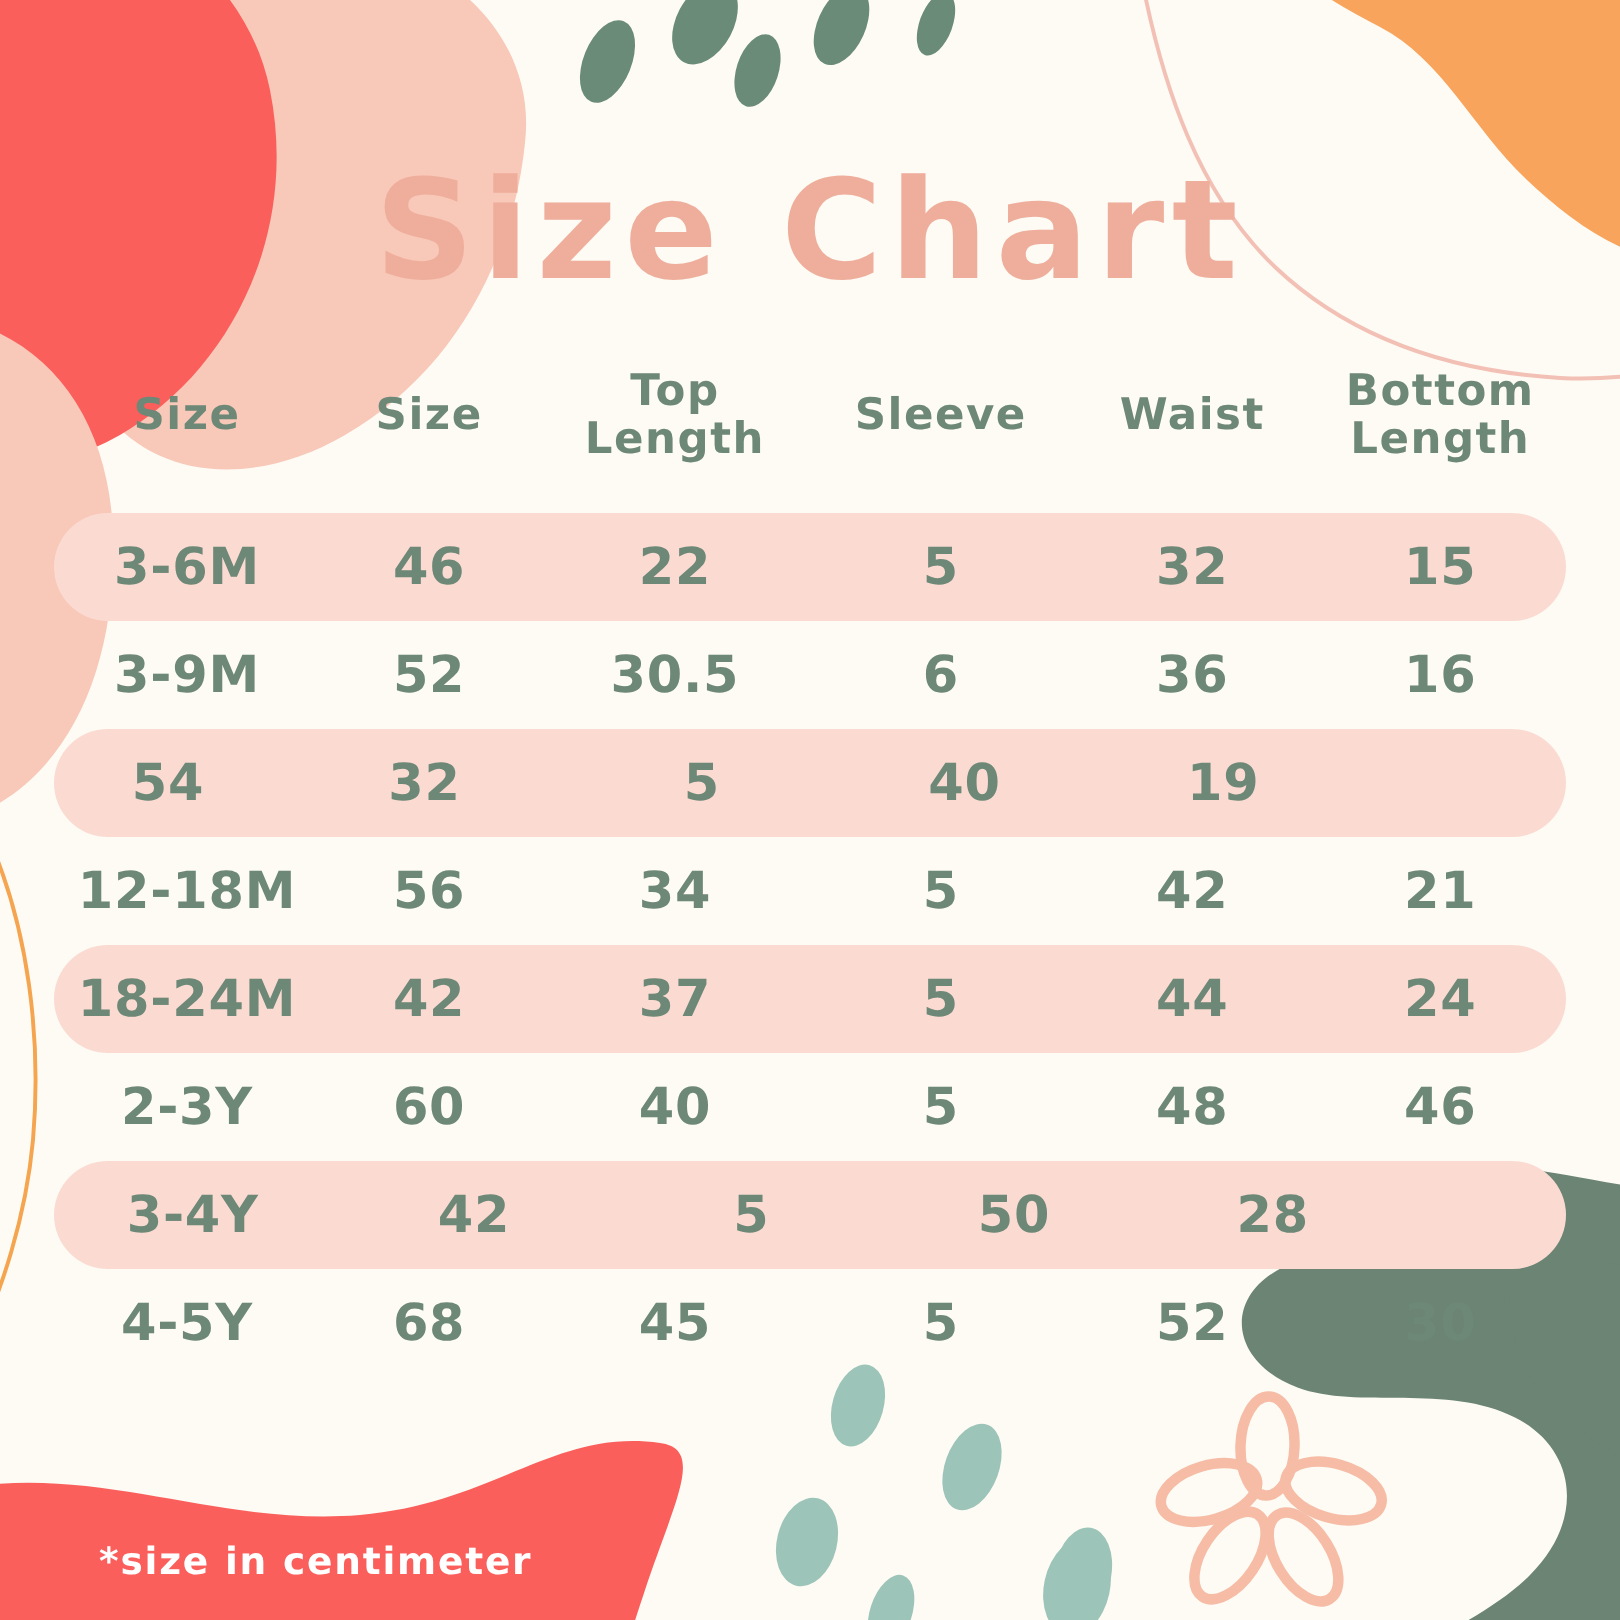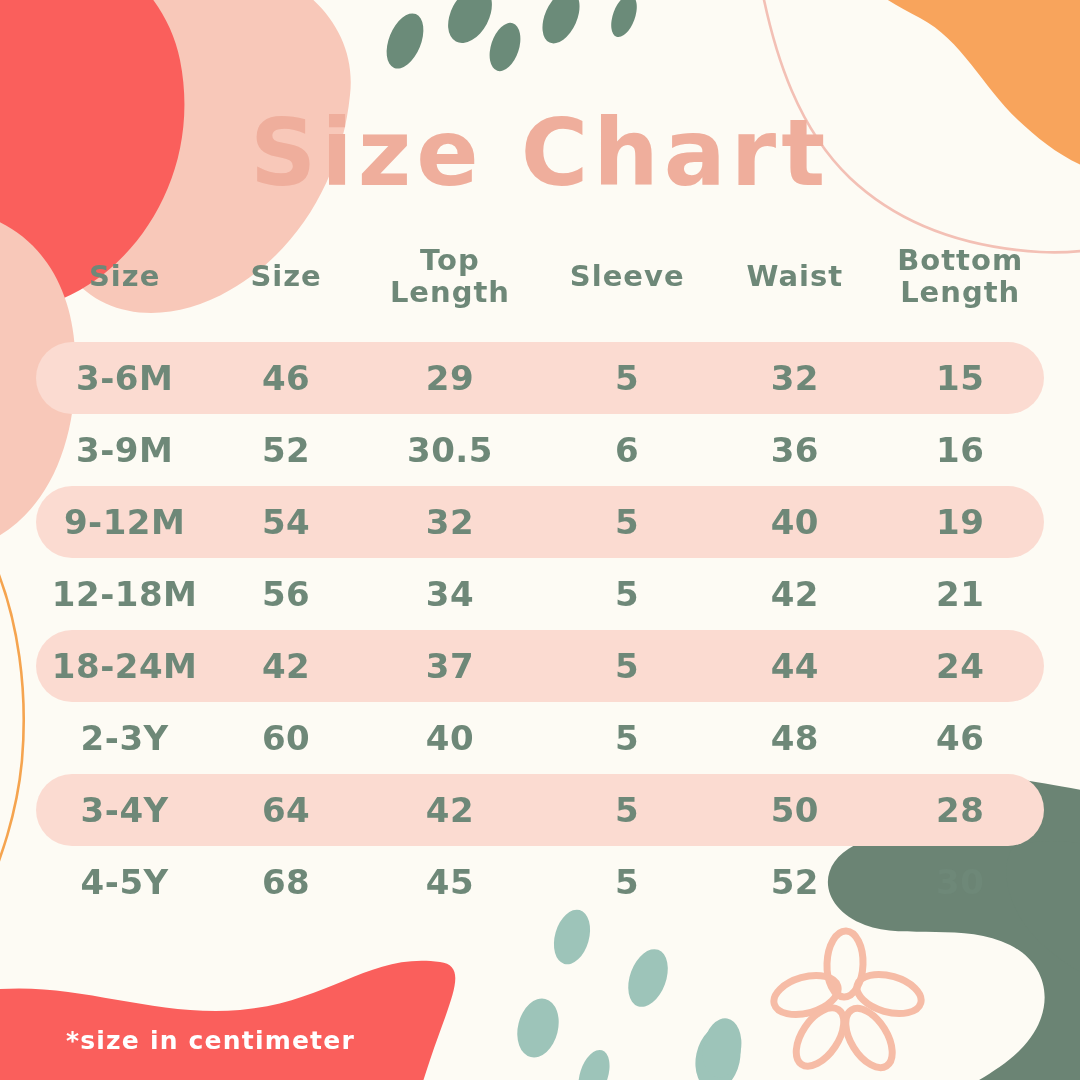--- a/index.html
+++ b/index.html
@@ -169,37 +169,36 @@
         <div class="cell c1">Size</div>
         <div class="cell c2">Top Length</div>
         <div class="cell c3">Sleeve</div>
         <div class="cell c4">Waist</div>
         <div class="cell c5">Bottom Length</div>
       </div>
 
       <div class="row striped">
         <div class="cell c0">3-6M</div>
         <div class="cell c1">46</div>
-        <div class="cell c2">29</div>
+        <div class="cell c2">22</div>
         <div class="cell c3">5</div>
         <div class="cell c4">32</div>
         <div class="cell c5">15</div>
       </div>
 
       <div class="row">
         <div class="cell c0">3-9M</div>
         <div class="cell c1">52</div>
         <div class="cell c2">30.5</div>
         <div class="cell c3">6</div>
         <div class="cell c4">36</div>
         <div class="cell c5">16</div>
       </div>
 
       <div class="row striped">
-        <div class="cell c0">9-12M</div>
         <div class="cell c1">54</div>
         <div class="cell c2">32</div>
         <div class="cell c3">5</div>
         <div class="cell c4">40</div>
         <div class="cell c5">19</div>
       </div>
 
       <div class="row">
         <div class="cell c0">12-18M</div>
         <div class="cell c1">56</div>
@@ -222,21 +221,20 @@
         <div class="cell c0">2-3Y</div>
         <div class="cell c1">60</div>
         <div class="cell c2">40</div>
         <div class="cell c3">5</div>
         <div class="cell c4">48</div>
         <div class="cell c5">46</div>
       </div>
 
       <div class="row striped">
         <div class="cell c0">3-4Y</div>
-        <div class="cell c1">64</div>
         <div class="cell c2">42</div>
         <div class="cell c3">5</div>
         <div class="cell c4">50</div>
         <div class="cell c5">28</div>
       </div>
 
       <div class="row">
         <div class="cell c0">4-5Y</div>
         <div class="cell c1">68</div>
         <div class="cell c2">45</div>

